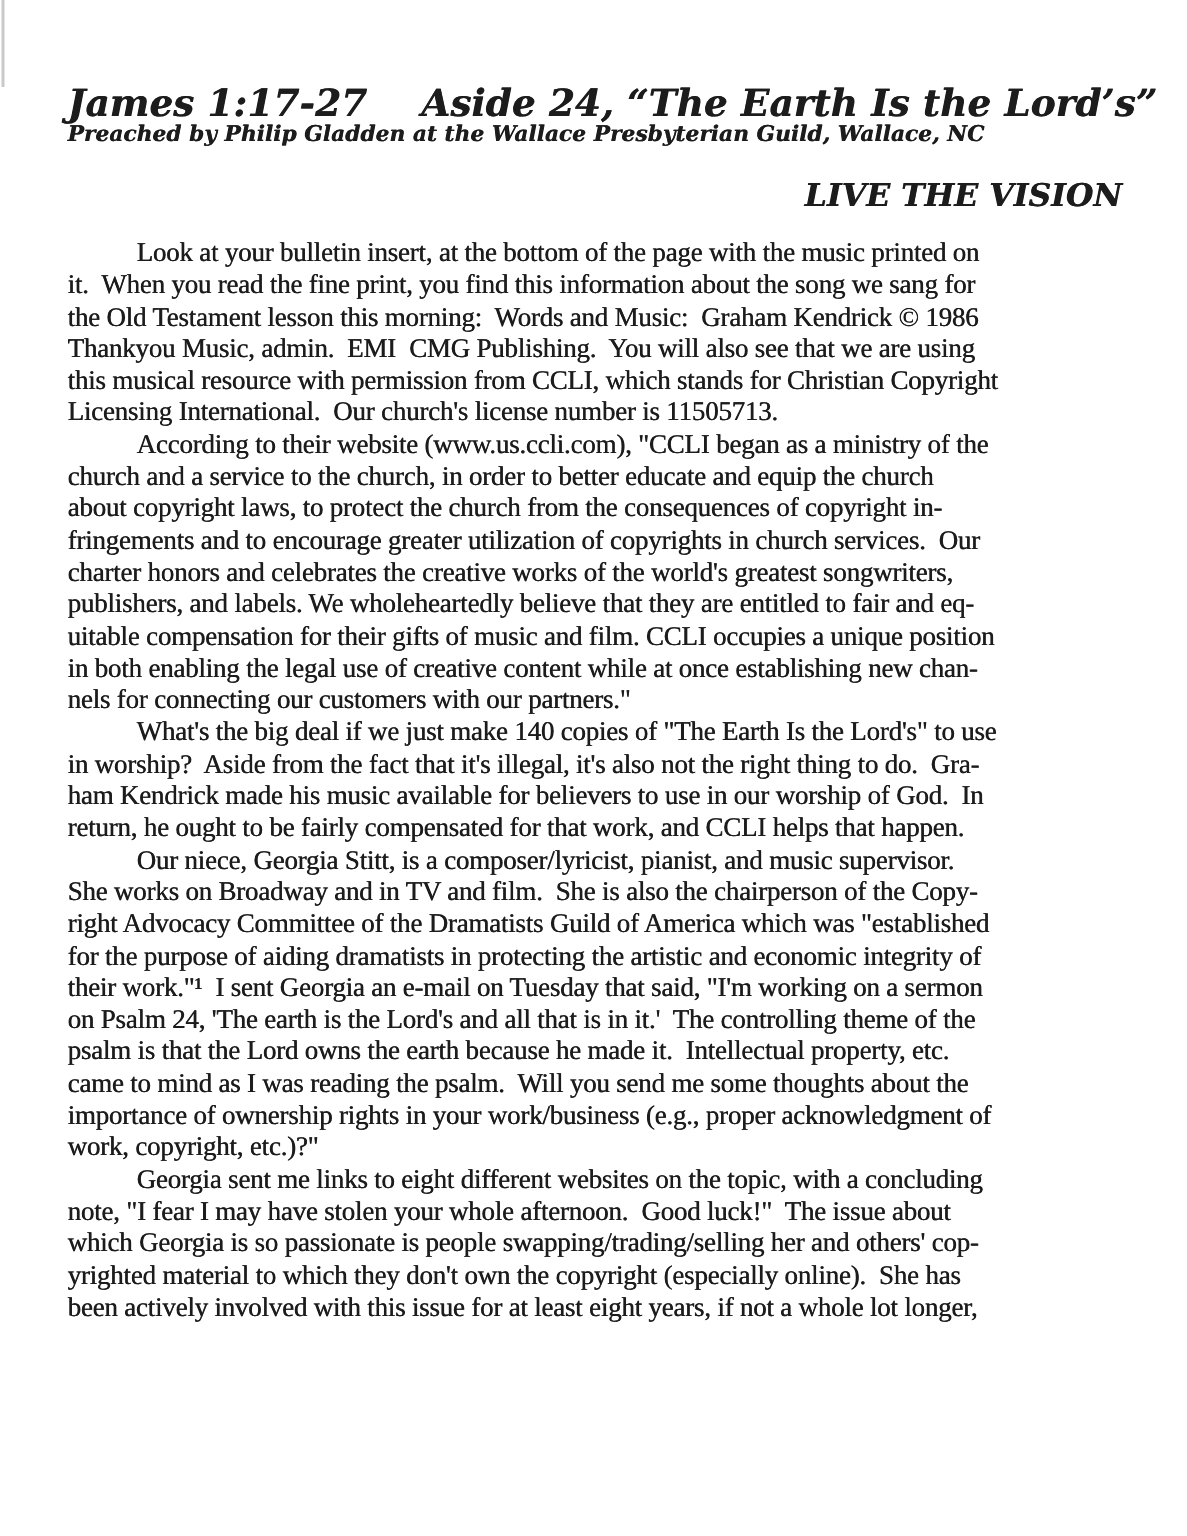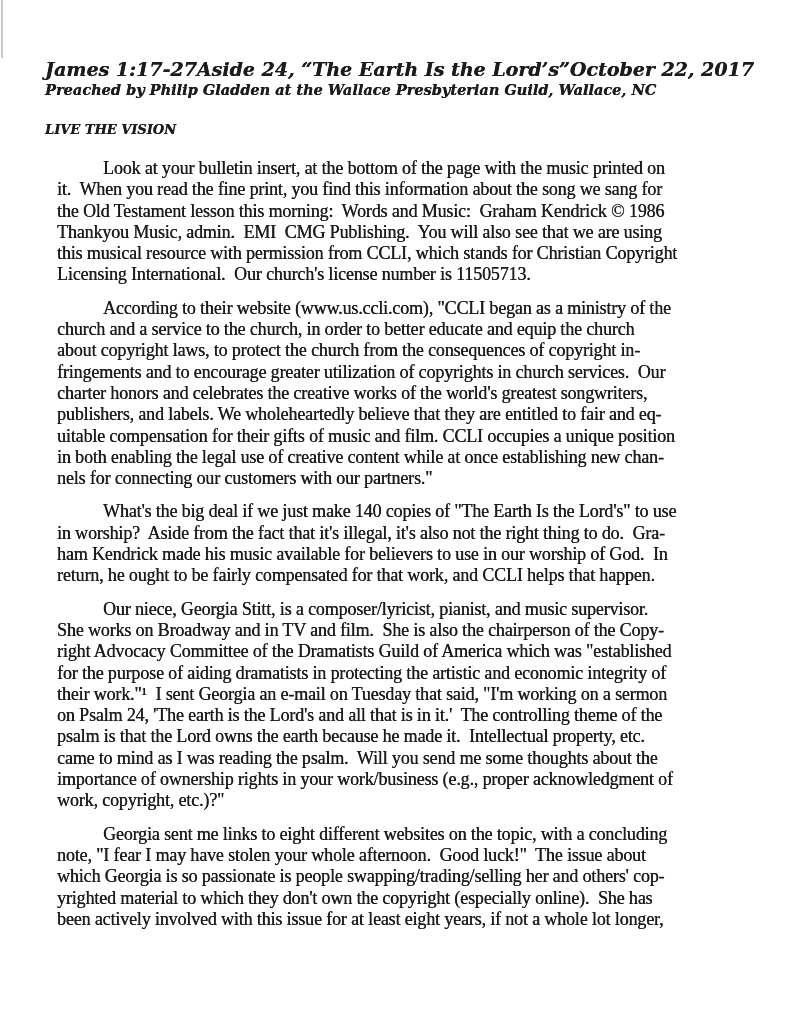--- a/index.html
+++ b/index.html
@@ -26,37 +26,38 @@
     width: 2px; height: 58px;
     background: #c9c9c9;
   }
   .refline {
     display: flex;
     justify-content: space-between;
     align-items: baseline;
     font-family: "DejaVu Serif", serif;
     font-weight: bold;
     font-style: italic;
-    font-size: 19px;
+    font-size: 25px;
     line-height: 24px;
     white-space: nowrap;
+    gap: 36px;
   }
   .byline {
     font-family: "DejaVu Serif", serif;
     font-weight: bold;
     font-style: italic;
     font-size: 14.5px;
     line-height: 17px;
   }
   .title-block {
     margin-top: 21px;
-    text-align: left;
+    text-align: right;
     font-family: "DejaVu Serif", serif;
     font-weight: bold;
-    font-size: 13px;
+    font-size: 21px;
     line-height: 22px;
   }
   .title-line1 { font-style: italic; }
   .title-line2 { font-style: normal; letter-spacing: 0.2px; }
   .prayer {
     margin-top: 25px;
     font-family: "DejaVu Serif", serif;
     font-weight: bold;
     font-style: italic;
     font-size: 18px;
@@ -64,21 +65,21 @@
     white-space: pre-wrap;
     letter-spacing: -0.2px;
   }
   .body-text {
     margin-top: 17px;
     font-size: 18px;
     line-height: 21.3px;
     letter-spacing: -0.15px;
   }
   .body-text p {
-    margin: 12px;
+    margin: 0;
     text-indent: 46px;
     white-space: pre-wrap;
   }
 </style>
 </head>
 <body>
 
 <div class="page">
 
   <div class="scan-edge"></div>

